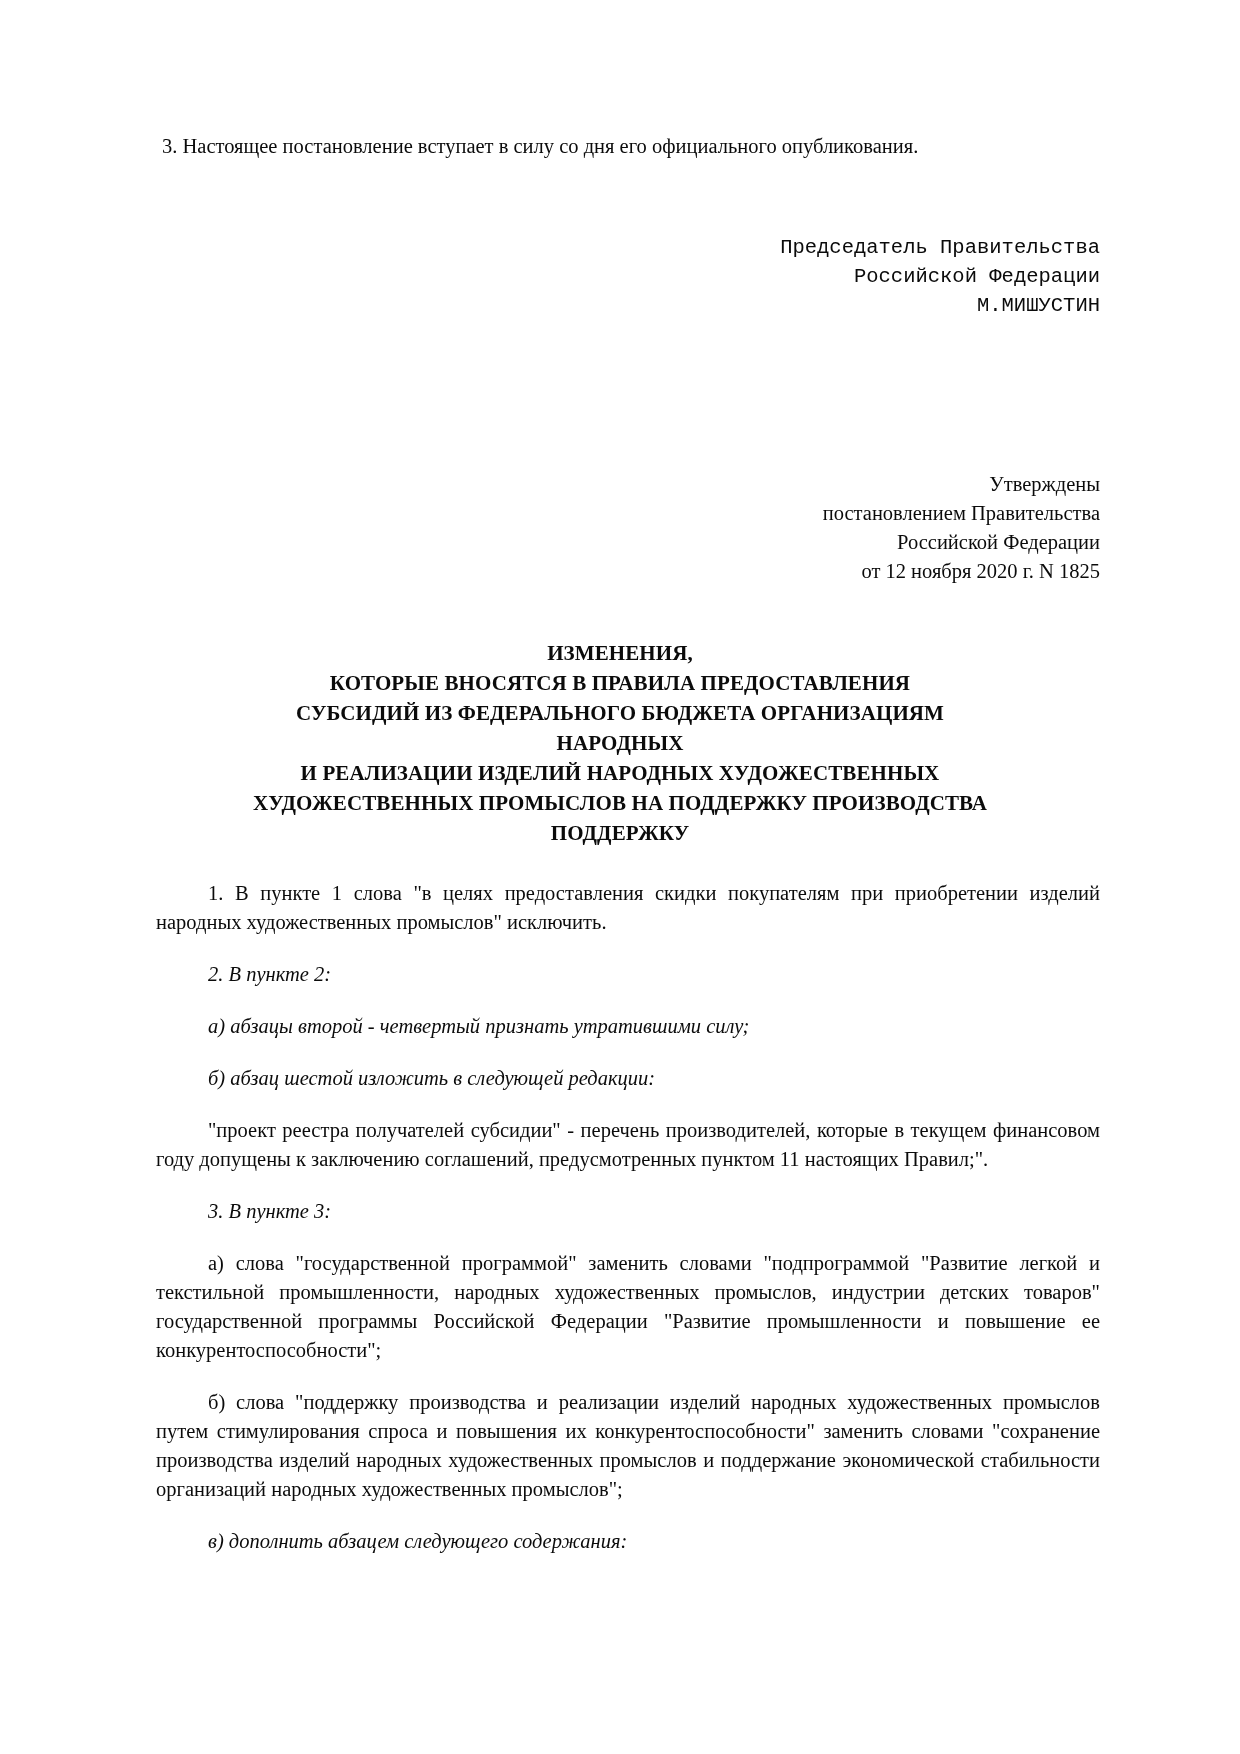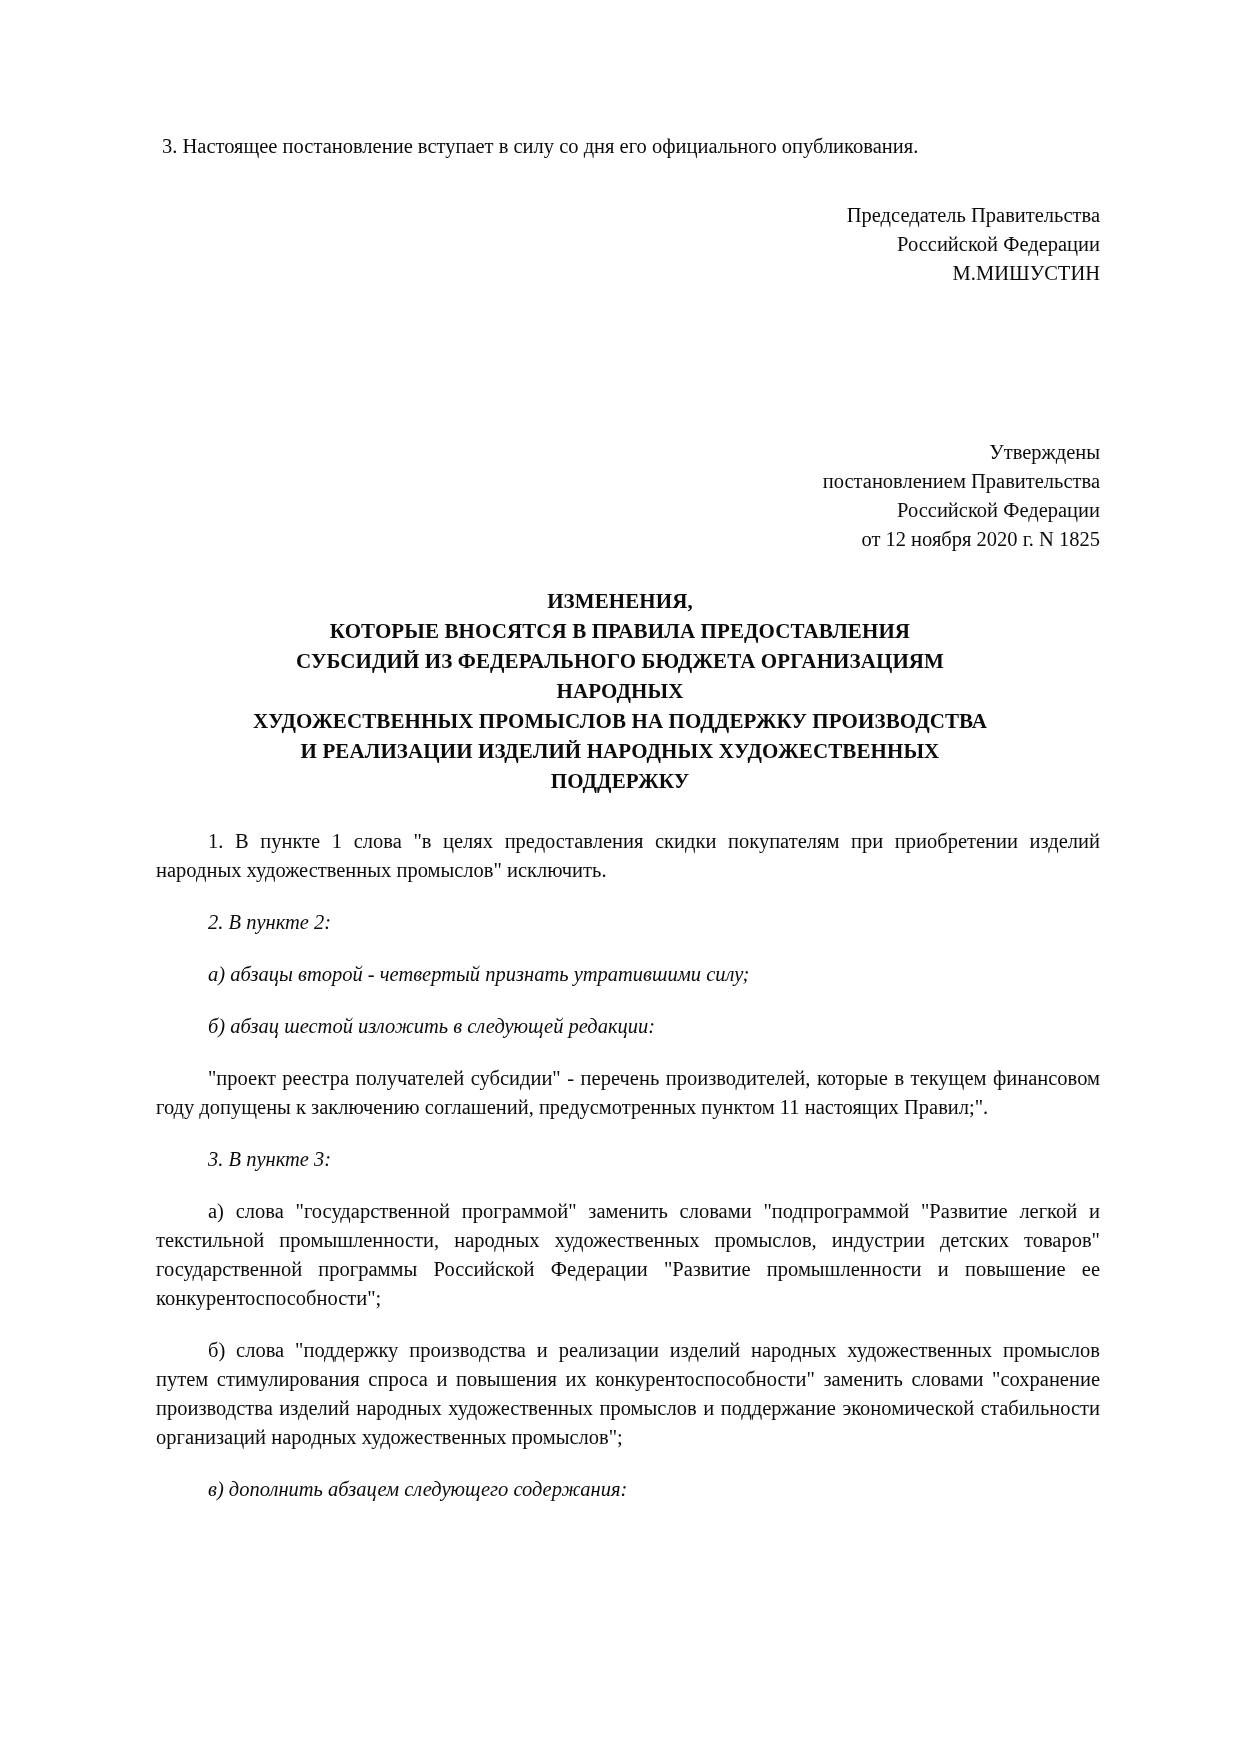--- a/index.html
+++ b/index.html
@@ -55,33 +55,34 @@
   .right-block {
     text-align: right;
     font-size: 20.5px;
     line-height: 29px;
   }
   .right-block .line {
     display: block;
     white-space: nowrap;
   }
   .sign-block {
-    margin-top: 40px;
+    margin-top: 72px;
+    font-family: Liberation Mono, monospace;
   }
   .approve-block {
     margin-top: 150px;
   }
 
   
   .doc-title {
     text-align: center;
     font-weight: bold;
     font-size: 21px;
     line-height: 30px;
-    margin: 32px 0 0 0;
+    margin: 52px 0 0 0;
     letter-spacing: 0.1px;
   }
   .doc-title .tline {
     display: block;
     white-space: nowrap;
   }
 
   .body-start {
     margin-top: 31px;
   }
@@ -104,22 +105,22 @@
     <span class="line">постановлением Правительства</span>
     <span class="line">Российской Федерации</span>
     <span class="line">от 12 ноября 2020 г. N 1825</span>
   </div>
 
   <h1 class="doc-title">
     <span class="tline">ИЗМЕНЕНИЯ,</span>
     <span class="tline">КОТОРЫЕ ВНОСЯТСЯ В ПРАВИЛА ПРЕДОСТАВЛЕНИЯ</span>
     <span class="tline">СУБСИДИЙ ИЗ ФЕДЕРАЛЬНОГО БЮДЖЕТА ОРГАНИЗАЦИЯМ</span>
     <span class="tline">НАРОДНЫХ</span>
+    <span class="tline">И РЕАЛИЗАЦИИ ИЗДЕЛИЙ НАРОДНЫХ ХУДОЖЕСТВЕННЫХ</span>
     <span class="tline">ХУДОЖЕСТВЕННЫХ ПРОМЫСЛОВ НА ПОДДЕРЖКУ ПРОИЗВОДСТВА</span>
-    <span class="tline">И РЕАЛИЗАЦИИ ИЗДЕЛИЙ НАРОДНЫХ ХУДОЖЕСТВЕННЫХ</span>
     <span class="tline">ПОДДЕРЖКУ</span>
   </h1>
 
   <div class="body-start">
     <p class="para indent">1. В пункте 1 слова "в целях предоставления скидки покупателям при приобретении изделий народных художественных промыслов" исключить.</p>
     <p class="para indent last-left">2. В пункте 2:</p>
     <p class="para indent last-left">а) абзацы второй - четвертый признать утратившими силу;</p>
     <p class="para indent last-left">б) абзац шестой изложить в следующей редакции:</p>
     <p class="para indent">"проект реестра получателей субсидии" - перечень производителей, которые в текущем финансовом году допущены к заключению соглашений, предусмотренных пунктом 11 настоящих Правил;".</p>
     <p class="para indent last-left">3. В пункте 3:</p>

